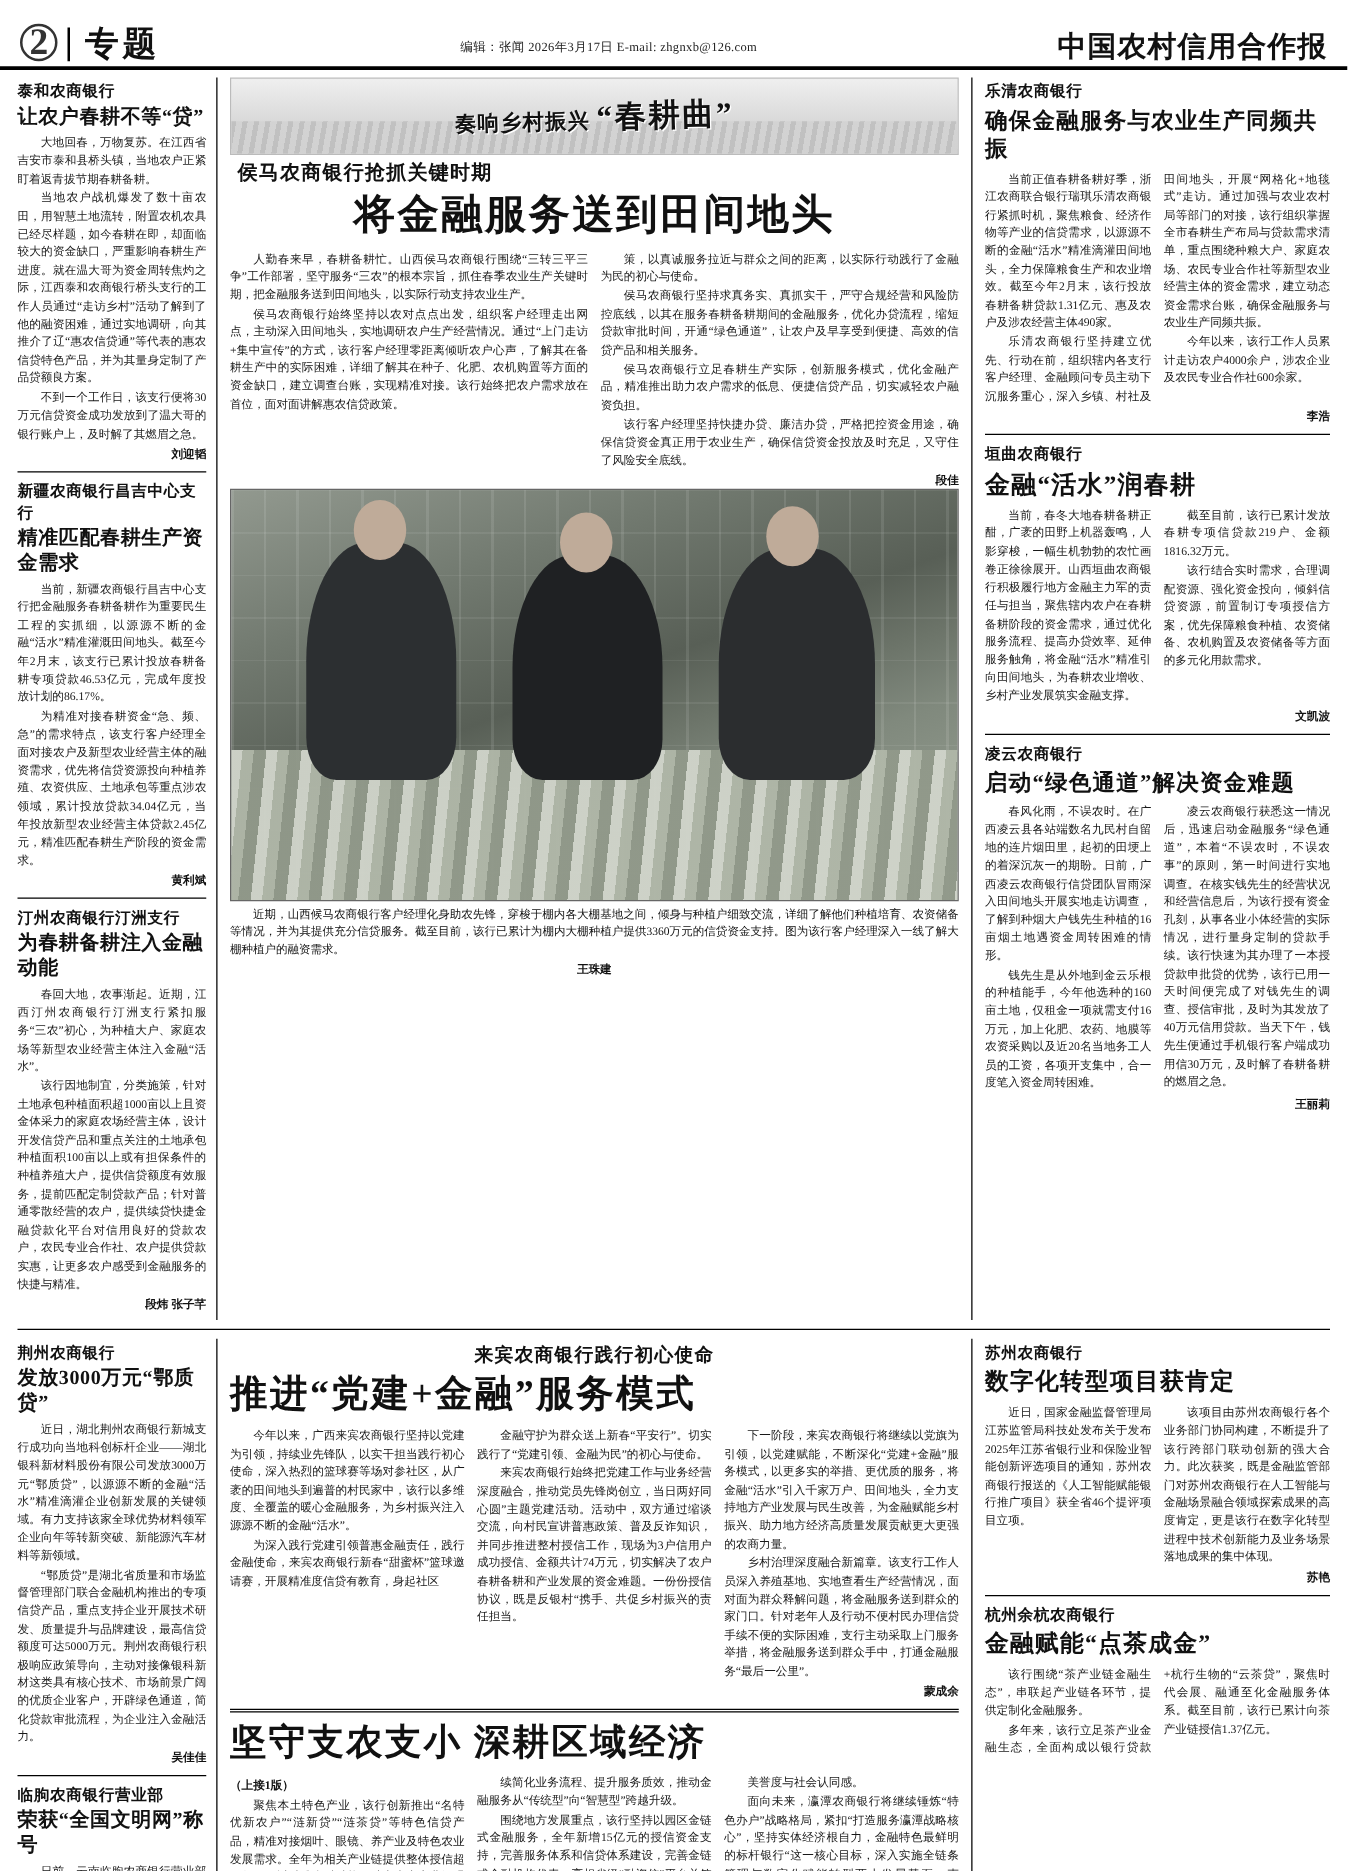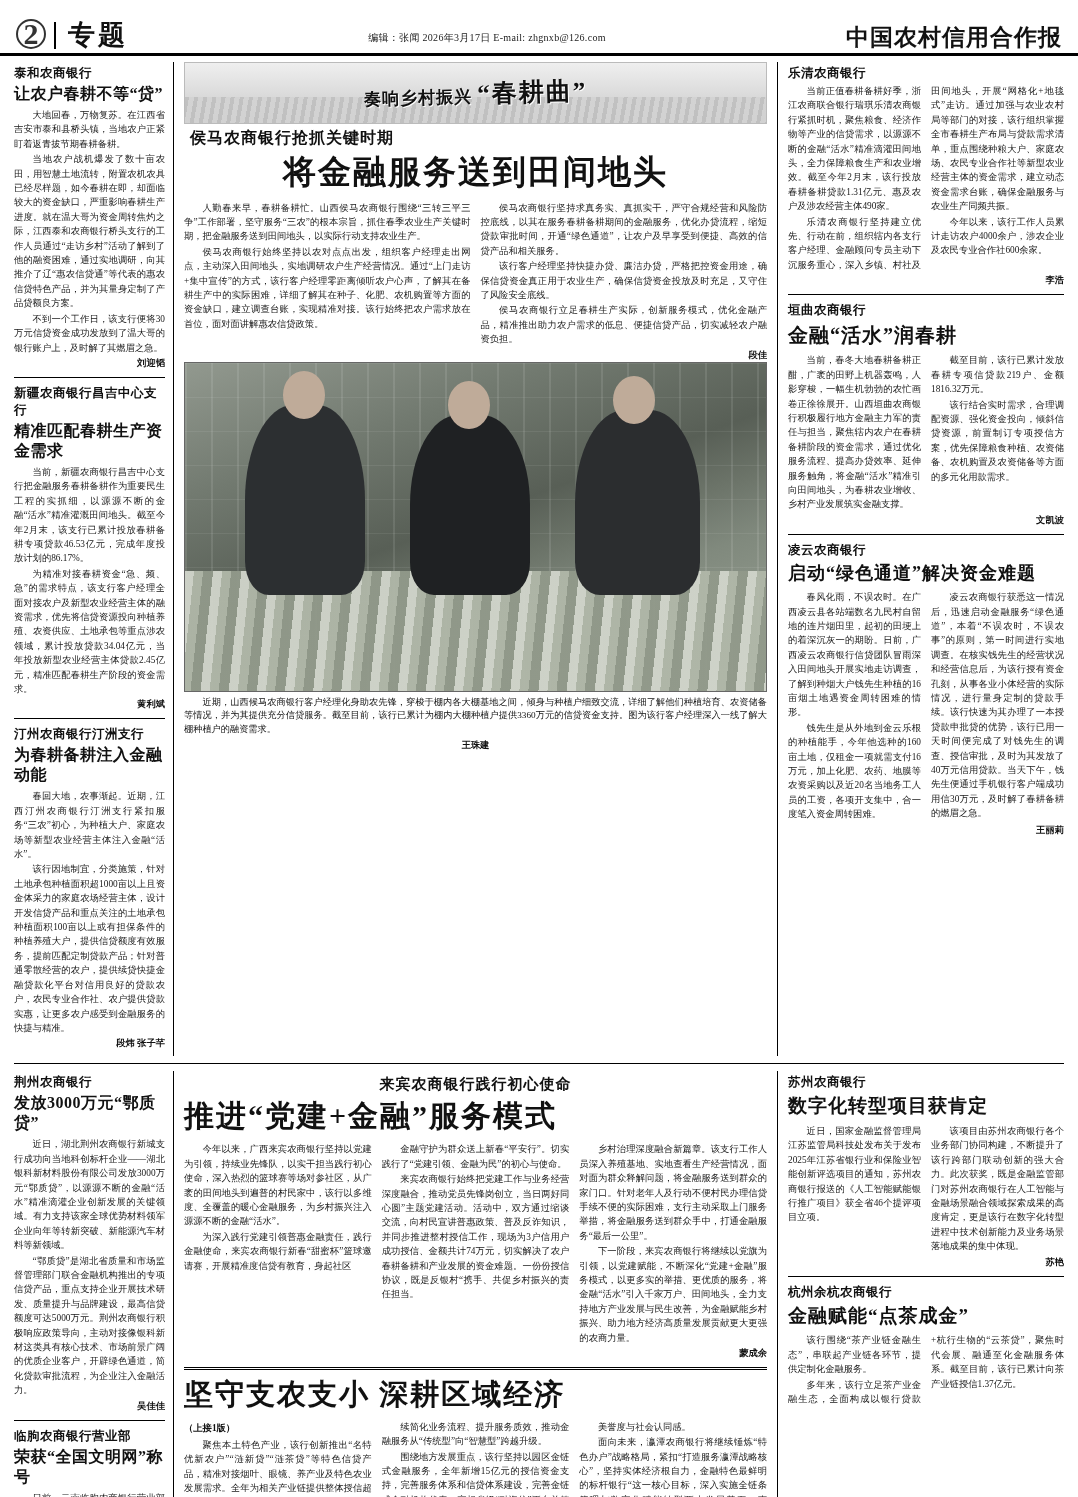--- a/index.html
+++ b/index.html
@@ -314,23 +314,24 @@
 
         <div class="overline-c" style="text-align:left; margin-left:6px; font-size:16px;">侯马农商银行抢抓关键时期</div>
         <div class="headline-lg">将金融服务送到田间地头</div>
 
         <div class="row" style="gap:10px;">
           <div class="col" style="flex:1;">
             <p class="para">人勤春来早，春耕备耕忙。山西侯马农商银行围绕“三转三平三争”工作部署，坚守服务“三农”的根本宗旨，抓住春季农业生产关键时期，把金融服务送到田间地头，以实际行动支持农业生产。</p>
             <p class="para">侯马农商银行始终坚持以农对点点出发，组织客户经理走出网点，主动深入田间地头，实地调研农户生产经营情况。通过“上门走访+集中宣传”的方式，该行客户经理零距离倾听农户心声，了解其在备耕生产中的实际困难，详细了解其在种子、化肥、农机购置等方面的资金缺口，建立调查台账，实现精准对接。该行始终把农户需求放在首位，面对面讲解惠农信贷政策。</p>
           </div>
           <div class="col" style="flex:1;">
+            <p class="para">策，以真诚服务拉近与群众之间的距离，以实际行动践行了金融为民的初心与使命。</p>
             <p class="para">侯马农商银行坚持求真务实、真抓实干，严守合规经营和风险防控底线，以其在服务春耕备耕期间的金融服务，优化办贷流程，缩短贷款审批时间，开通“绿色通道”，让农户及早享受到便捷、高效的信贷产品和相关服务。</p>
+            <p class="para">侯马农商银行立足春耕生产实际，创新服务模式，优化金融产品，精准推出助力农户需求的低息、便捷信贷产品，切实减轻农户融资负担。</p>
             <p class="para">该行客户经理坚持快捷办贷、廉洁办贷，严格把控资金用途，确保信贷资金真正用于农业生产，确保信贷资金投放及时充足，又守住了风险安全底线。</p>
-            <p class="para">侯马农商银行立足春耕生产实际，创新服务模式，优化金融产品，精准推出助力农户需求的低息、便捷信贷产品，切实减轻农户融资负担。</p>
             <div class="byline">段佳</div>
           </div>
         </div>
 
         <div class="photo">
           <div class="greenhouse"></div>
           <div class="beds"></div>
           <div class="p1">
               <div class="head"></div>
             </div>
@@ -343,20 +344,21 @@
         </div>
         <div class="caption">近期，山西候马农商银行客户经理化身助农先锋，穿梭于棚内各大棚基地之间，倾身与种植户细致交流，详细了解他们种植培育、农资储备等情况，并为其提供充分信贷服务。截至目前，该行已累计为棚内大棚种植户提供3360万元的信贷资金支持。图为该行客户经理深入一线了解大棚种植户的融资需求。</div>
         <div class="caption-credit">王珠建</div>
 
       </div>
 
       <div class="col" style="width:276px;">
 
         <div class="blockbox">
           <div class="kicker">乐清农商银行</div>
+          <div class="headline-md" style="font-size:18px;">确保金融服务与农业生产同频共振</div>
           <div class="twocol">
             <p class="para">当前正值春耕备耕好季，浙江农商联合银行瑞琪乐清农商银行紧抓时机，聚焦粮食、经济作物等产业的信贷需求，以源源不断的金融“活水”精准滴灌田间地头，全力保障粮食生产和农业增效。截至今年2月末，该行投放春耕备耕贷款1.31亿元、惠及农户及涉农经营主体490家。</p>
             <p class="para">乐清农商银行坚持建立优先、行动在前，组织辖内各支行客户经理、金融顾问专员主动下沉服务重心，深入乡镇、村社及田间地头，开展“网格化+地毯式”走访。通过加强与农业农村局等部门的对接，该行组织掌握全市春耕生产布局与贷款需求清单，重点围绕种粮大户、家庭农场、农民专业合作社等新型农业经营主体的资金需求，建立动态资金需求台账，确保金融服务与农业生产同频共振。</p>
             <p class="para">今年以来，该行工作人员累计走访农户4000余户，涉农企业及农民专业合作社600余家。</p>
           </div>
           <div class="byline">李浩</div>
         </div>
 
         <div class="sep-sgl"></div>
 
@@ -419,22 +421,22 @@
         <div class="row" style="gap:10px;">
           <div class="col" style="flex:1;">
             <p class="para">今年以来，广西来宾农商银行坚持以党建为引领，持续业先锋队，以实干担当践行初心使命，深入热烈的篮球赛等场对参社区，从广袤的田间地头到遍普的村民家中，该行以多维度、全覆盖的暖心金融服务，为乡村振兴注入源源不断的金融“活水”。</p>
             <p class="para">为深入践行党建引领普惠金融责任，践行金融使命，来宾农商银行新春“甜蜜杯”篮球邀请赛，开展精准度信贷有教育，身起社区</p>
           </div>
           <div class="col" style="flex:1;">
             <p class="para">金融守护为群众送上新春“平安行”。切实践行了“党建引领、金融为民”的初心与使命。</p>
             <p class="para">来宾农商银行始终把党建工作与业务经营深度融合，推动党员先锋岗创立，当日两好同心圆”主题党建活动。活动中，双方通过缩谈交流，向村民宣讲普惠政策、普及反诈知识，并同步推进整村授信工作，现场为3户信用户成功授信、金额共计74万元，切实解决了农户春耕备耕和产业发展的资金难题。一份份授信协议，既是反银村“携手、共促乡村振兴的责任担当。</p>
           </div>
           <div class="col" style="flex:1;">
+            <p class="para">下一阶段，来宾农商银行将继续以党旗为引领，以党建赋能，不断深化“党建+金融”服务模式，以更多实的举措、更优质的服务，将金融“活水”引入千家万户、田间地头，全力支持地方产业发展与民生改善，为金融赋能乡村振兴、助力地方经济高质量发展贡献更大更强的农商力量。</p>
             <p class="para">乡村治理深度融合新篇章。该支行工作人员深入养殖基地、实地查看生产经营情况，面对面为群众释解问题，将金融服务送到群众的家门口。针对老年人及行动不便村民办理信贷手续不便的实际困难，支行主动采取上门服务举措，将金融服务送到群众手中，打通金融服务“最后一公里”。</p>
-            <p class="para">下一阶段，来宾农商银行将继续以党旗为引领，以党建赋能，不断深化“党建+金融”服务模式，以更多实的举措、更优质的服务，将金融“活水”引入千家万户、田间地头，全力支持地方产业发展与民生改善，为金融赋能乡村振兴、助力地方经济高质量发展贡献更大更强的农商力量。</p>
             <div class="byline">蒙成余</div>
           </div>
         </div>
 
         <div class="sep-dbl"></div>
 
         <div class="headline-xl" style="font-size:29px;">坚守支农支小 深耕区域经济</div>
 
         <div class="row" style="gap:10px;">
           <div class="col" style="flex:1;">

